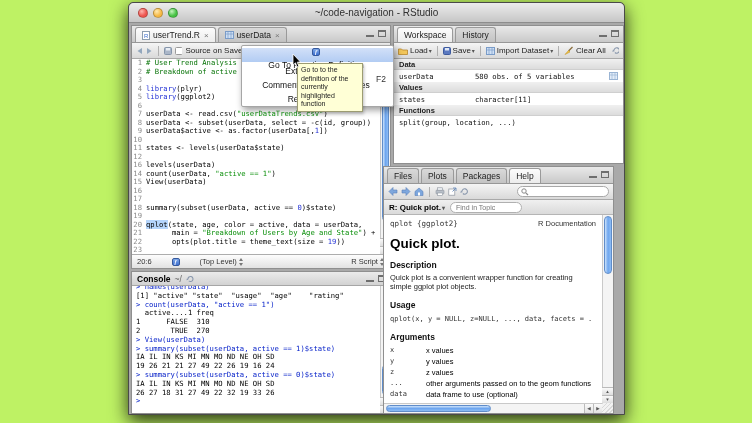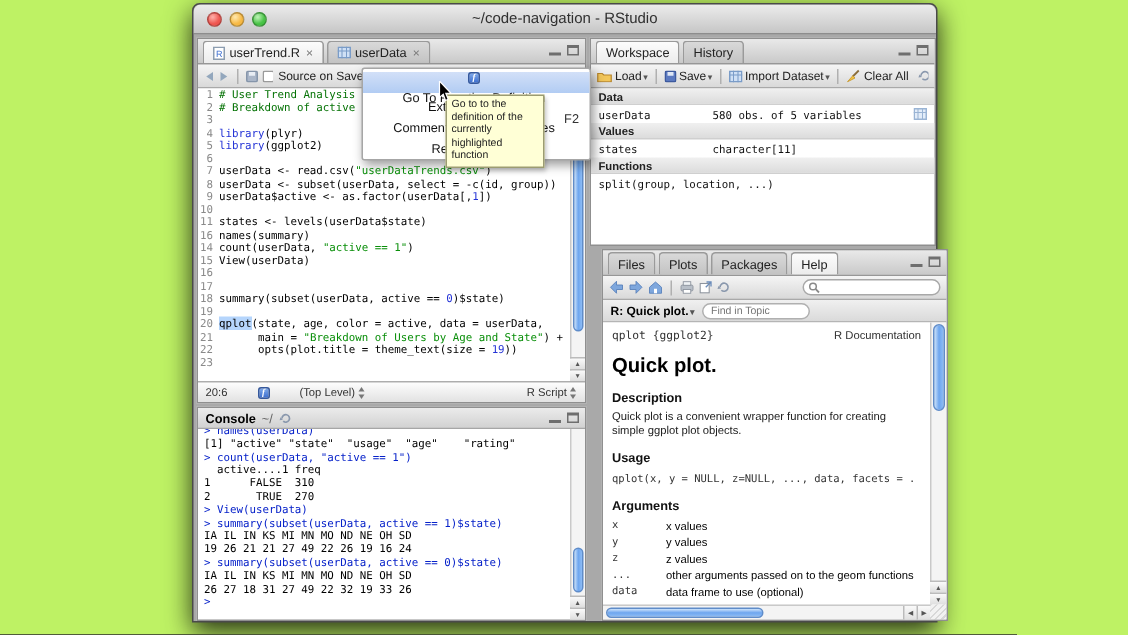--- a/index.html
+++ b/index.html
@@ -84,21 +84,21 @@
   
   #workspace-pane { left:264px; top:22px; width:231px; height:139px; }
   .wsheader { height:11px; line-height:11px; background:linear-gradient(#f0f0f0,#dcdcdc);
               border-bottom:1px solid #cfcfcf; font-size:7.5px; font-weight:bold; color:#222; padding:0 5px; }
   .wsrow { height:12px; display:flex; align-items:center; font-family:"DejaVu Sans Mono",monospace;
            font-size:7.2px; color:#111; padding:0 5px; }
   .wsrow .nm { width:76px; flex:none; }
   .wsrow .val { flex:1; }
 
   
-  #help-pane { left:272px; top:163px; width:231px; height:248px; }
+  #help-pane { left:254px; top:163px; width:231px; height:248px; }
   .topicbar { height:15px; background:linear-gradient(#f0f0f0,#dadada); border-bottom:1px solid #b5b5b5;
               display:flex; align-items:center; gap:5px; padding:0 5px; font-size:8px; }
   .findbox { width:72px; height:11px; border:1px solid #b0b0b0; border-radius:6px; background:#fff;
              font-size:7px; color:#999; padding:0 5px; font-family:"Liberation Sans",sans-serif; }
   .searchwrap { position:relative; margin-left:auto; }
   .searchbox { width:92px; height:11px; border:1px solid #a8a8a8; border-radius:6px; background:#fff;
                font-size:7.5px; padding:0 4px 0 13px; }
   .helpbody { position:absolute; left:0; top:48px; right:11px; bottom:10px; background:#fff;
               overflow:hidden; padding:4px 6px; }
   .hb-idrow { display:flex; font-size:7.5px; color:#333; }
@@ -219,21 +219,22 @@
       <div class="cl"><span class="ln">2</span><span><span class="com"># Breakdown of active and</span></span></div>
       <div class="cl"><span class="ln">3</span><span></span></div>
       <div class="cl"><span class="ln">4</span><span><span class="kw">library</span><span class="pl">(plyr)</span></span></div>
       <div class="cl"><span class="ln">5</span><span><span class="kw">library</span><span class="pl">(ggplot2)</span></span></div>
       <div class="cl"><span class="ln">6</span><span></span></div>
       <div class="cl"><span class="ln">7</span><span><span class="pl">userData &lt;- read.csv(</span><span class="str">"userDataTrends.csv"</span><span class="pl">)</span></span></div>
       <div class="cl"><span class="ln">8</span><span><span class="pl">userData &lt;- subset(userData, select = -c(id, group))</span></span></div>
       <div class="cl"><span class="ln">9</span><span><span class="pl">userData$active &lt;- as.factor(userData[,</span><span class="num">1</span><span class="pl">])</span></span></div>
       <div class="cl"><span class="ln">10</span><span></span></div>
       <div class="cl"><span class="ln">11</span><span><span class="pl">states &lt;- levels(userData$state)</span></span></div>
-      <div class="cl"><span class="ln">16</span><span><span class="pl">names(summary)</span></span></div>
+      <div class="cl"><span class="ln">12</span><span></span></div>
+      <div class="cl"><span class="ln">16</span><span><span class="pl">levels(userData)</span></span></div>
       <div class="cl"><span class="ln">14</span><span><span class="pl">count(userData, </span><span class="str">"active == 1"</span><span class="pl">)</span></span></div>
       <div class="cl"><span class="ln">15</span><span><span class="pl">View(userData)</span></span></div>
       <div class="cl"><span class="ln">16</span><span></span></div>
       <div class="cl"><span class="ln">17</span></div>
       <div class="cl"><span class="ln">18</span><span><span class="pl">summary(subset(userData, active == </span><span class="num">0</span><span class="pl">)$state)</span></span></div>
       <div class="cl"><span class="ln">19</span><span></span></div>
       <div class="cl"><span class="ln">20</span><span><span class="hl">qplot</span><span class="pl">(state, age, color = active, data = userData,</span></span></div>
       <div class="cl"><span class="ln">21</span><span><span class="pl">      main = </span><span class="str">"Breakdown of Users by Age and State"</span><span class="pl">) +</span></span></div>
       <div class="cl"><span class="ln">22</span><span><span class="pl">      opts(plot.title = theme_text(size = </span><span class="num">19</span><span class="pl">))</span></span></div>
       <div class="cl"><span class="ln">23</span><span></span></div>

